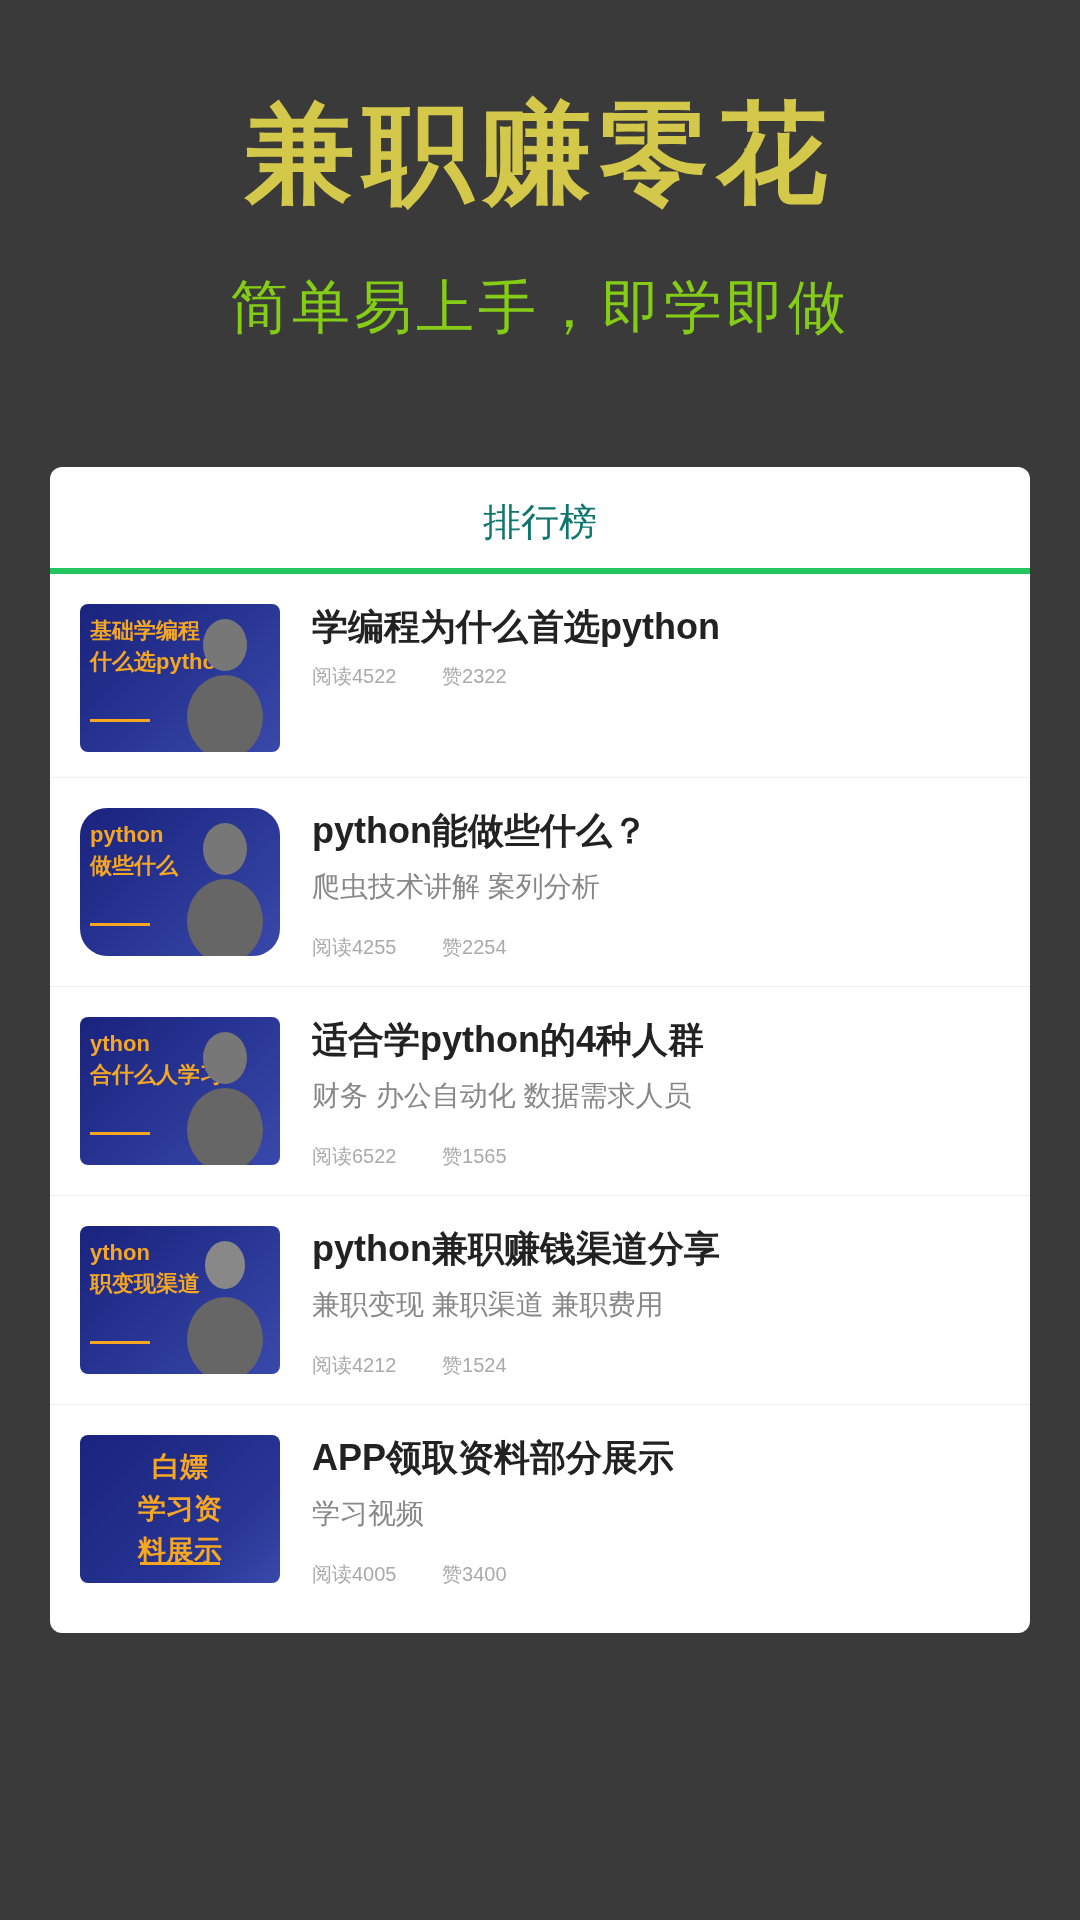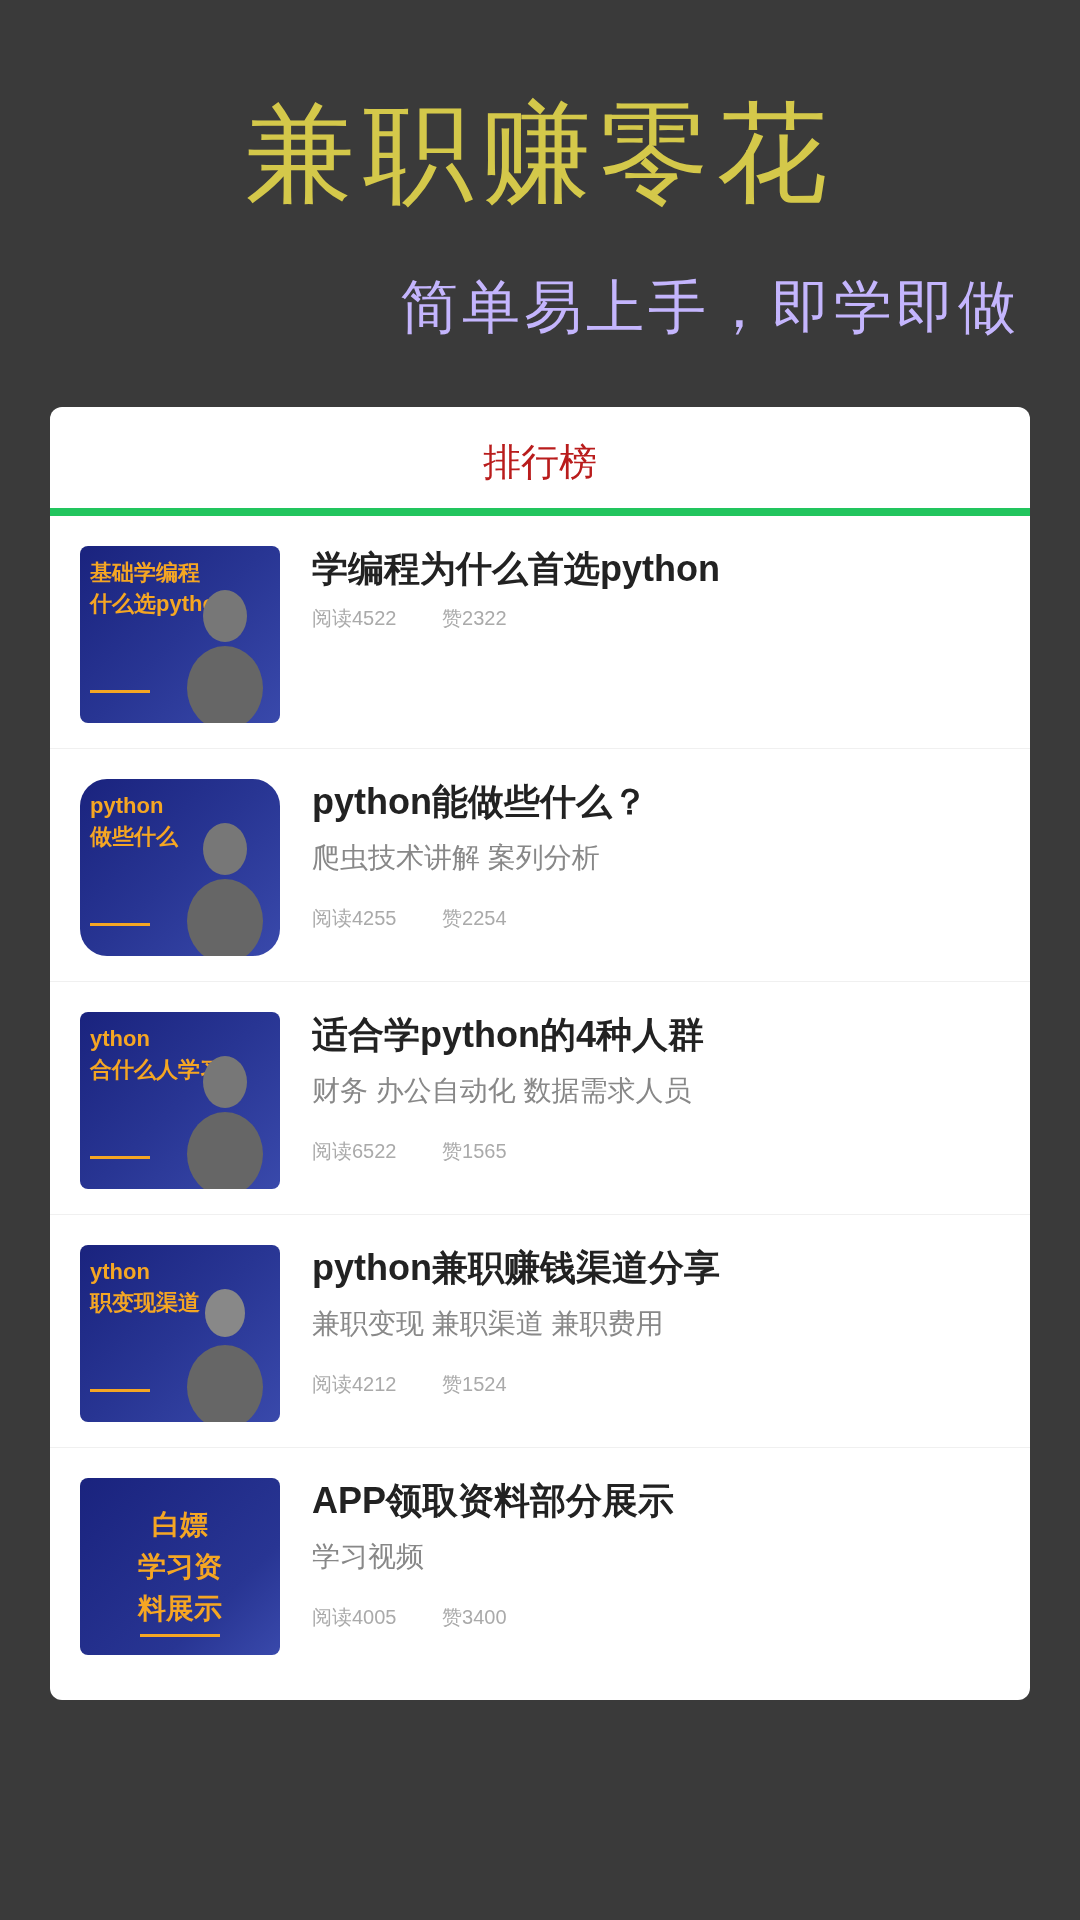--- a/index.html
+++ b/index.html
@@ -13,67 +13,67 @@
     }
 
     .hero-section {
       padding: 80px 60px 60px;
       text-align: center;
       background-color: #3a3a3a;
     }
 
     .hero-title {
       font-size: 110px;
-      font-weight: 400;
+      font-weight: 700;
       color: #d4c84a;
       letter-spacing: 8px;
       margin-bottom: 40px;
       font-family: 'PingFang SC', 'Microsoft YaHei', sans-serif;
     }
 
     .hero-subtitle {
       font-size: 58px;
-      color: #c4b5fd;
+      color: #84cc16;
       letter-spacing: 4px;
+      margin-bottom: 60px;
       font-weight: 400;
-      text-align: right;
     }
 
     .leaderboard-container {
       background: #ffffff;
       border-radius: 12px;
       margin: 0 50px;
       overflow: hidden;
       padding-bottom: 20px;
     }
 
     .leaderboard-header {
       text-align: center;
       padding: 30px 20px 20px;
       font-size: 38px;
-      color: #b91c1c;
+      color: #0f766e;
       font-weight: 500;
-      border-bottom: 8px solid #22c55e;
+      border-bottom: 6px solid #22c55e;
       margin-bottom: 0;
     }
 
     .list-item {
       display: flex;
       align-items: flex-start;
       padding: 30px 30px 25px;
       border-bottom: 1px solid #f0f0f0;
     }
 
     .list-item:last-child {
       border-bottom: none;
     }
 
     .thumbnail {
       width: 200px;
-      height: 177px;
+      height: 148px;
       border-radius: 8px;
       flex-shrink: 0;
       overflow: hidden;
       position: relative;
     }
 
     .thumb-1 {
       background: linear-gradient(135deg, #1a237e 0%, #283593 50%, #3949ab 100%);
     }
     .thumb-2 {

